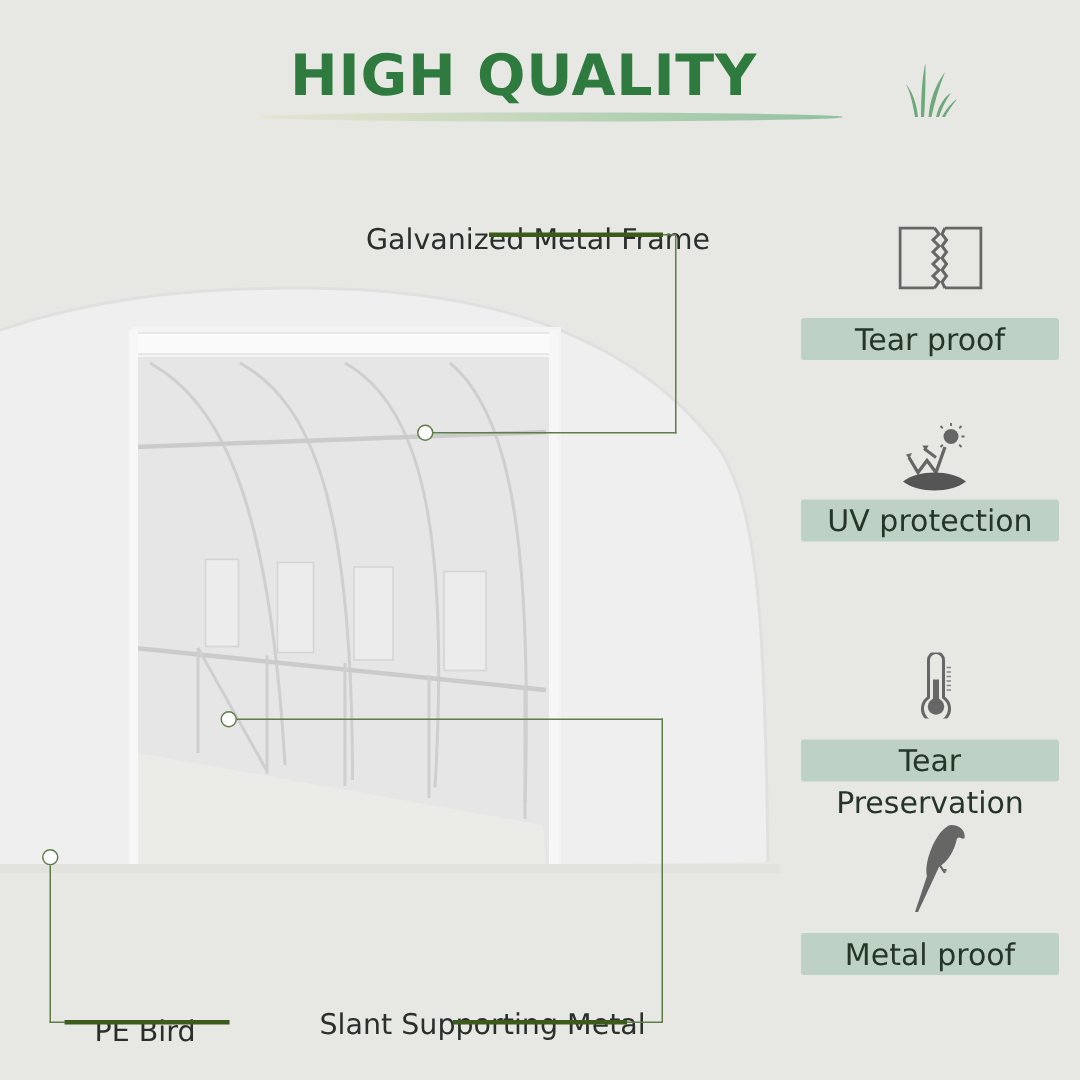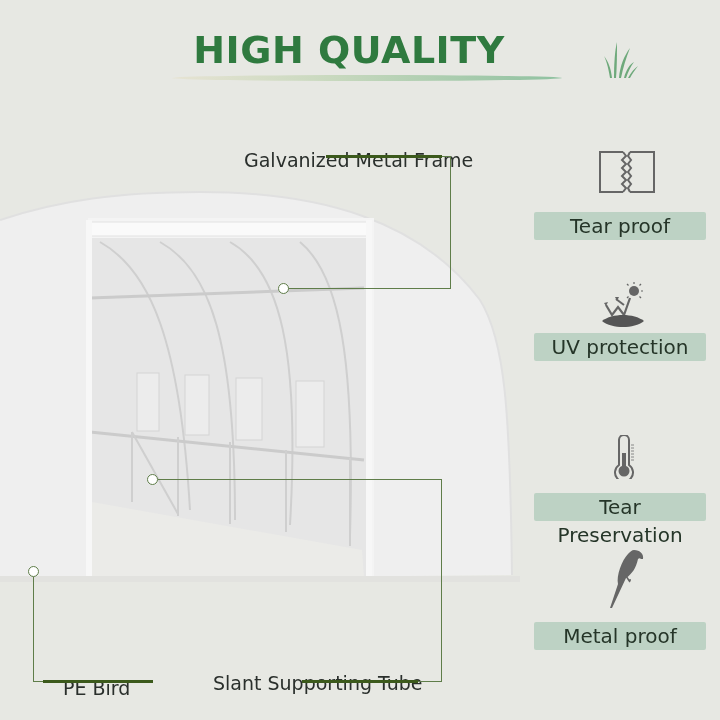--- a/index.html
+++ b/index.html
@@ -81,21 +81,21 @@
 <div class="abs callout-text" style="left:244px;top:121px">Galvanized Metal Frame</div>
 <div class="abs green-bar" style="left:326px;top:155px;width:116px"></div>
 <div class="abs hline" style="left:442px;top:156px;width:8px"></div>
 <div class="abs vline" style="left:450px;top:156px;height:133px"></div>
 <div class="abs hline" style="left:288px;top:288px;width:163px"></div>
 <div class="abs dot" style="left:278px;top:283px"></div>
 
 <div class="abs hline" style="left:158px;top:479px;width:284px"></div>
 <div class="abs vline" style="left:441px;top:479px;height:203px"></div>
 <div class="abs dot" style="left:147px;top:474px"></div>
-<div class="abs callout-text" style="left:213px;top:644px">Slant Supporting Tube</div>
+<div class="abs callout-text" style="left:213px;top:644px">Slant Supporting Metal</div>
 <div class="abs green-bar" style="left:302px;top:680px;width:116px"></div>
 <div class="abs hline" style="left:418px;top:681px;width:24px"></div>
 
 <div class="abs dot" style="left:28px;top:566px"></div>
 <div class="abs vline" style="left:33px;top:577px;height:105px"></div>
 <div class="abs hline" style="left:33px;top:681px;width:10px"></div>
 <div class="abs callout-text" style="left:63px;top:649px">PE Bird</div>
 <div class="abs green-bar" style="left:43px;top:680px;width:110px"></div>
 
 <svg class="icon-svg" style="left:599px;top:151px" width="56" height="42" viewBox="0 0 56 42">

